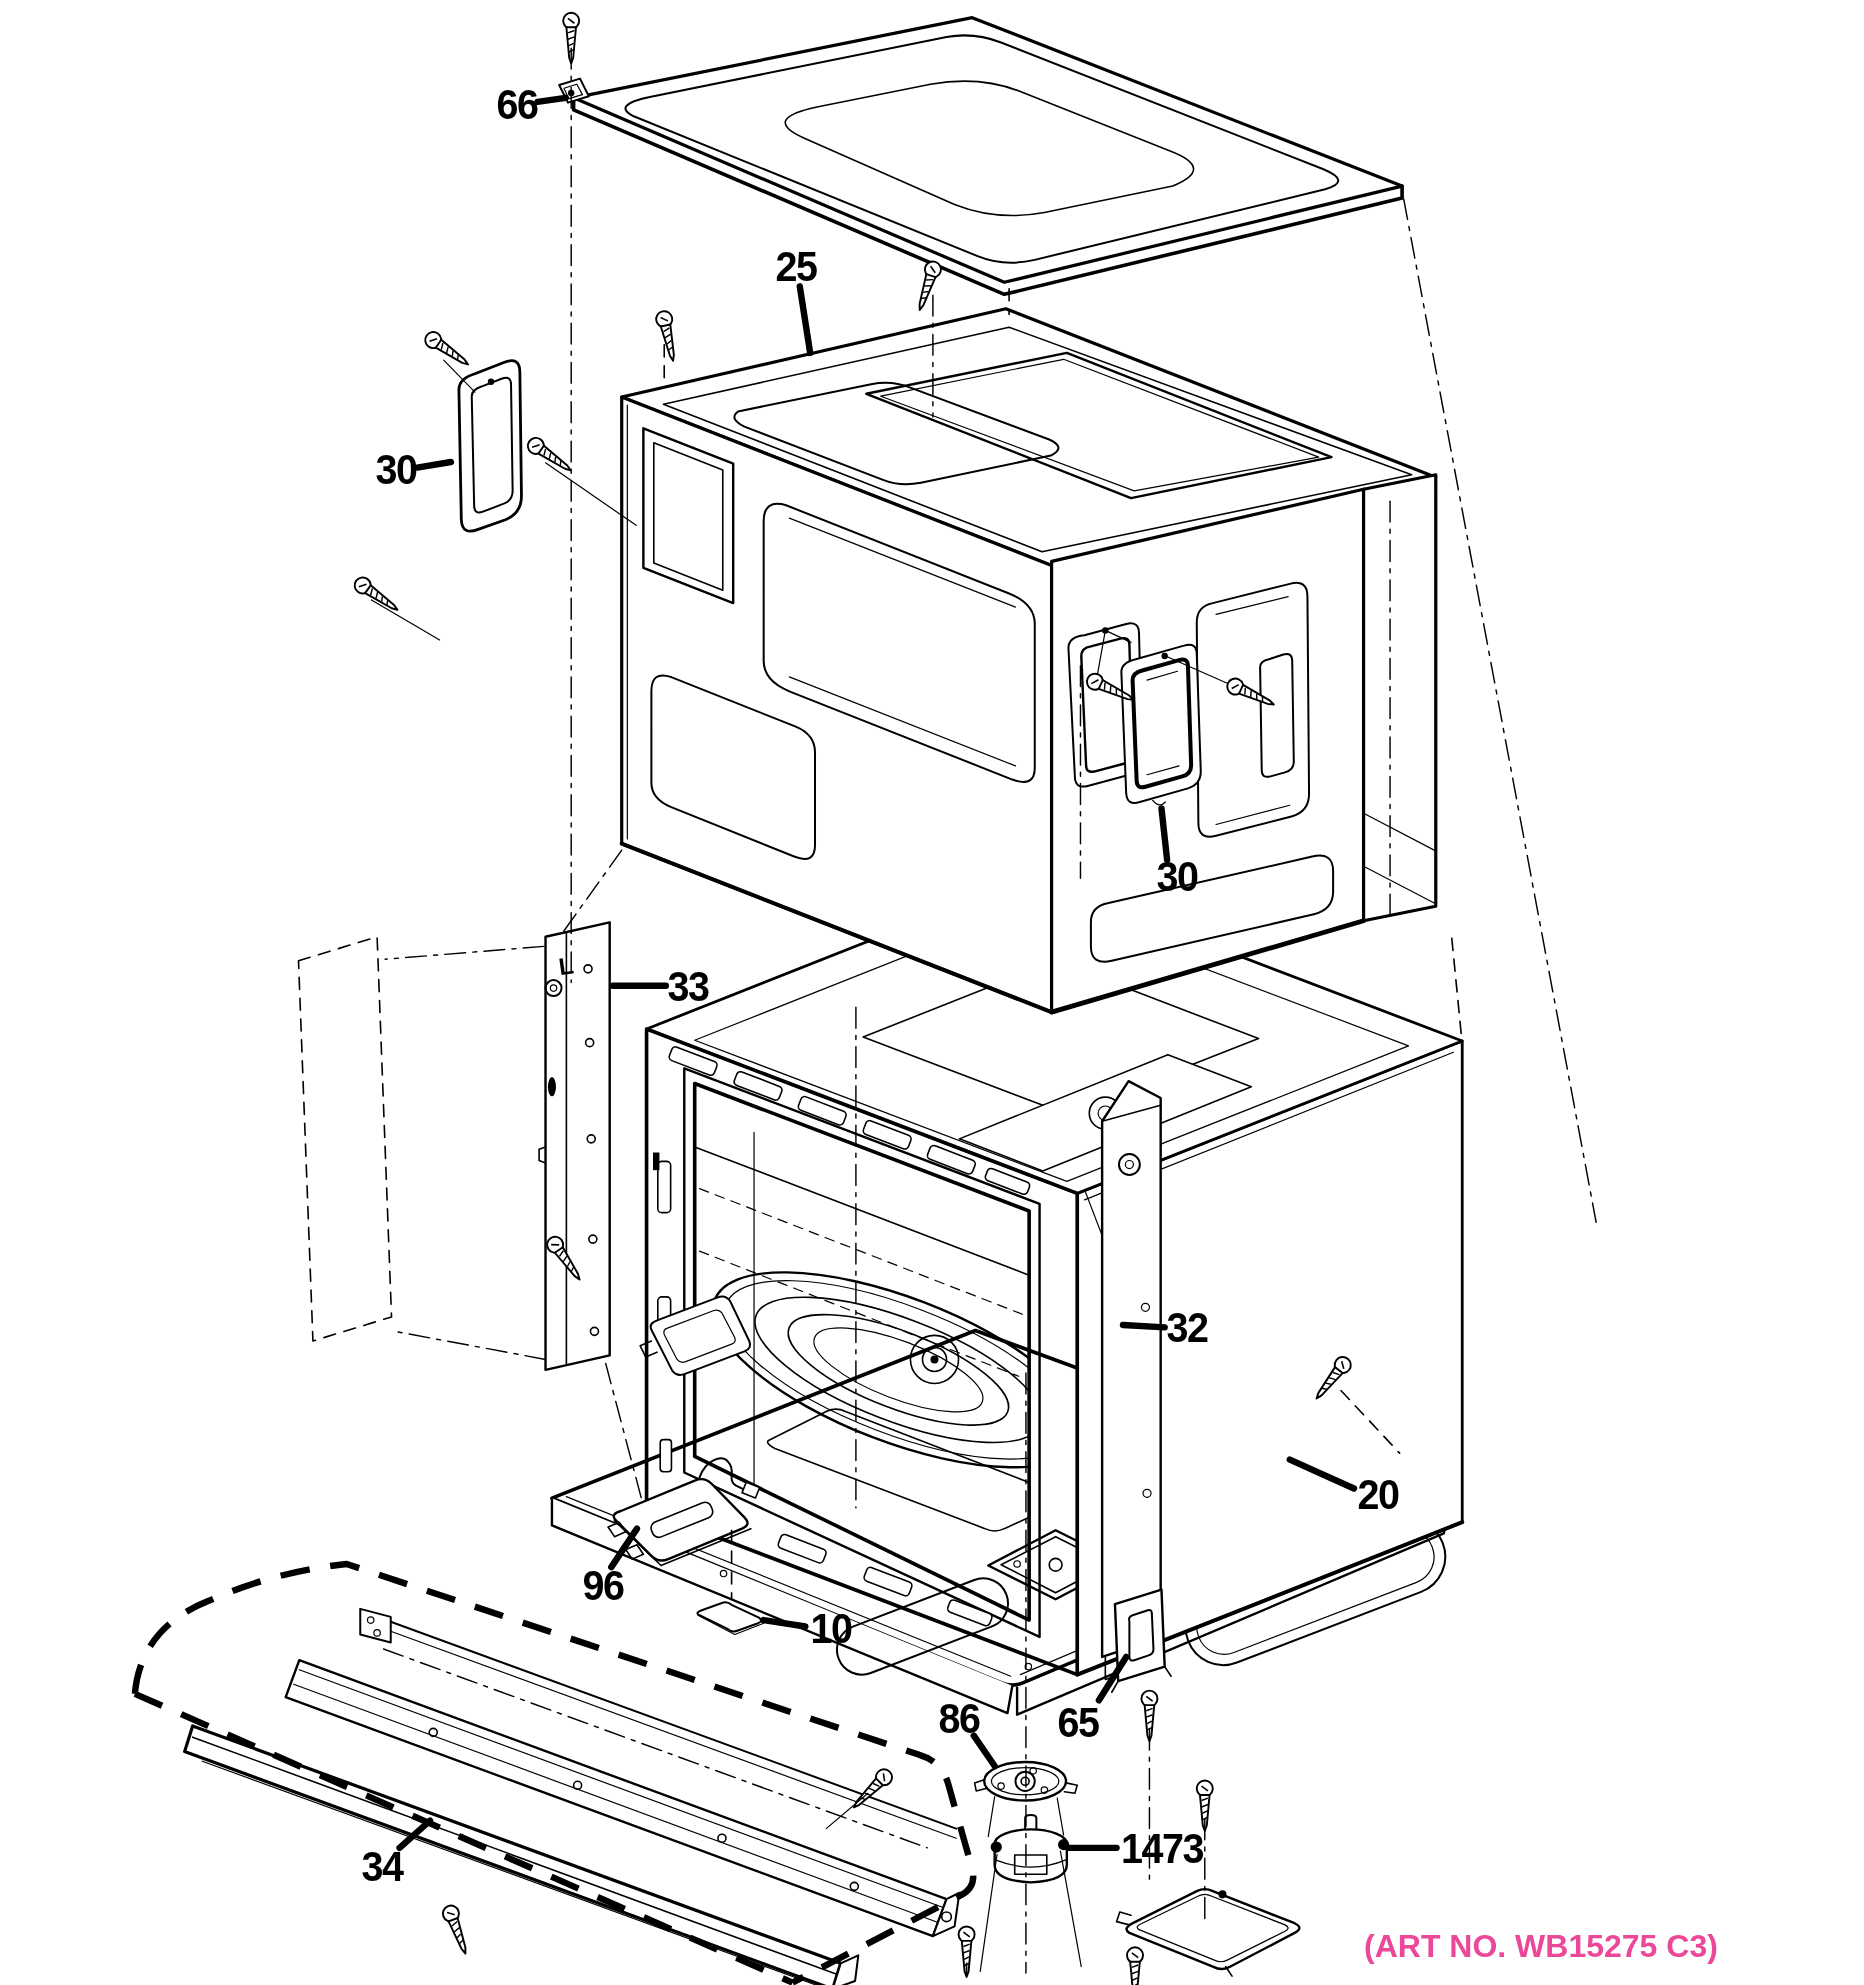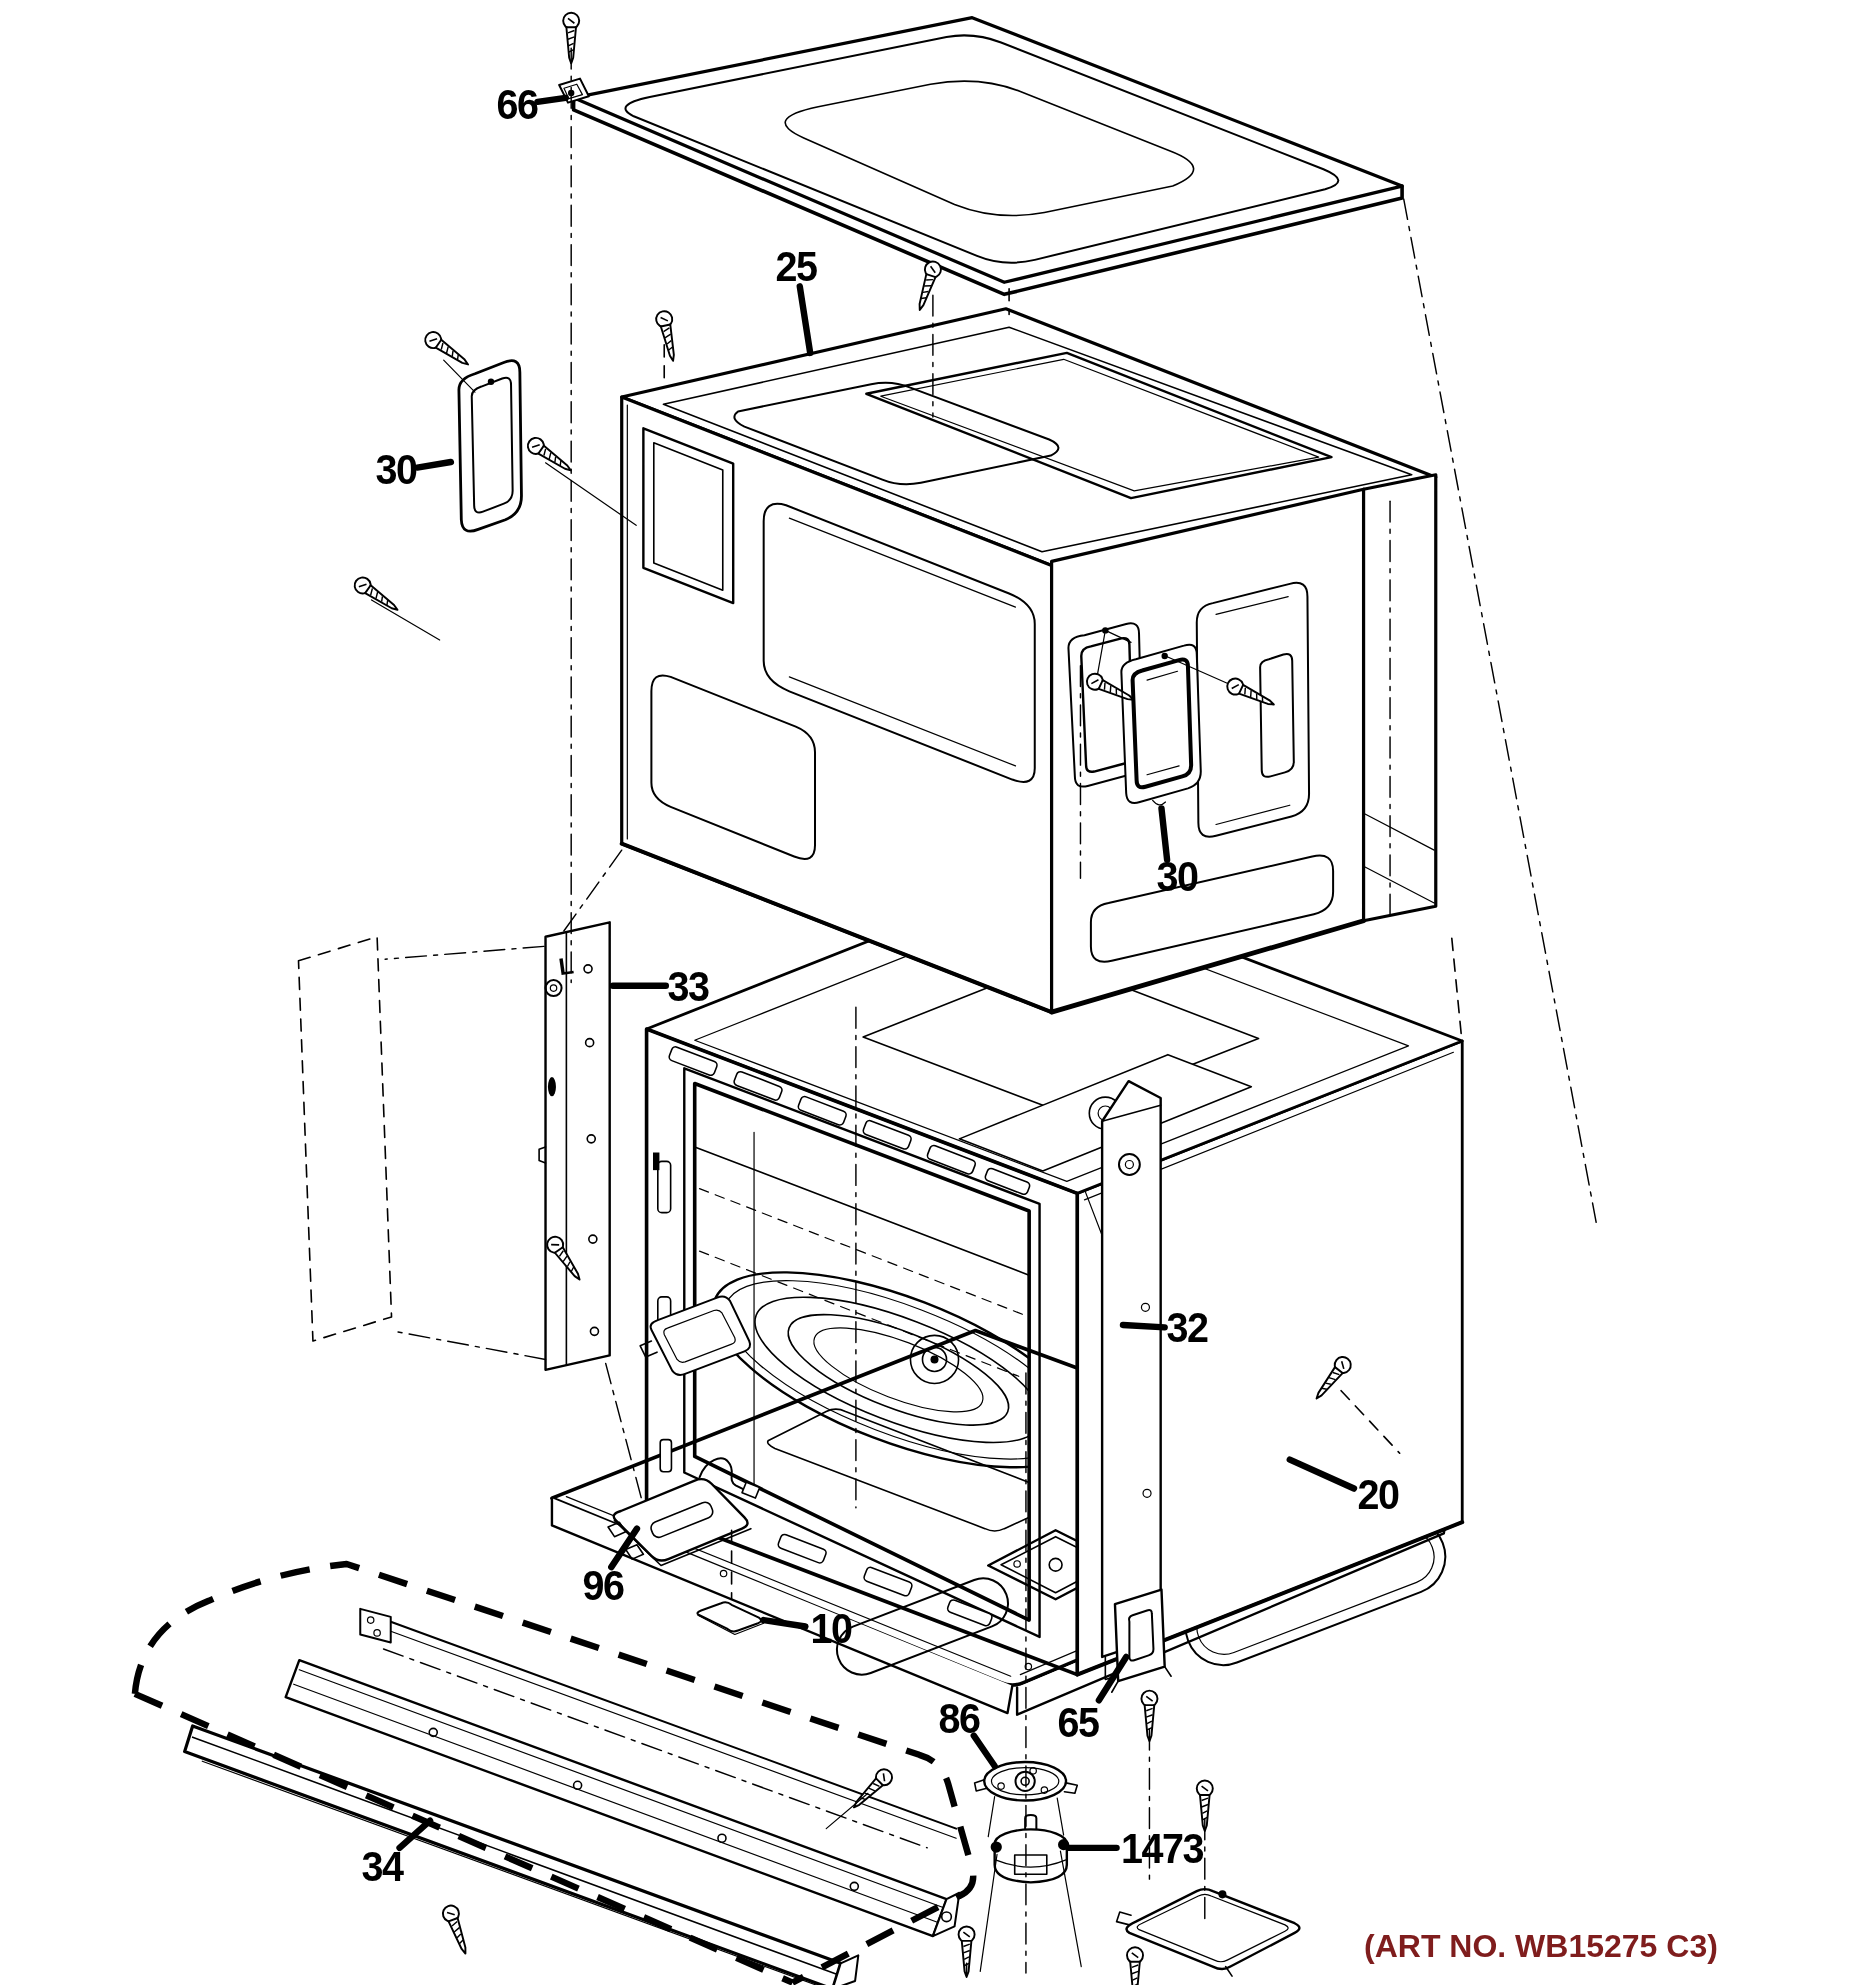--- a/index.html
+++ b/index.html
@@ -1,20 +1,20 @@
 <!DOCTYPE html>
 <html style="font-size:13px"><head>
 <meta charset="utf-8">
 <style>
   html,body{margin:0;padding:0;background:#fff;width:1865px;height:1985px;overflow:hidden}
   #stage{position:relative;width:1865px;height:1985px;background:#fff;font-family:"Liberation Sans",sans-serif}
   #art{position:absolute;left:0;top:0}
   .callout{position:absolute;transform:translate(-50%,-50%) scaleX(.94);font:700 42px "Liberation Sans",sans-serif;
            letter-spacing:-1.6px;color:#000;white-space:nowrap;line-height:1}
-  .artno{position:absolute;font:700 32px "Liberation Sans",sans-serif;color:#7f1d1d;white-space:nowrap;letter-spacing:0}
+  .artno{position:absolute;font:700 32px "Liberation Sans",sans-serif;color:#ec4899;white-space:nowrap;letter-spacing:0}
   .o{stroke:#000;fill:none;stroke-linejoin:round;stroke-linecap:round}.w15{stroke-width:1.5}.w2{stroke-width:2}.w25{stroke-width:2.5}.w3{stroke-width:3}
   .w35{stroke-width:3.5}.w4{stroke-width:4}.w45{stroke-width:4.5}.w5{stroke-width:5}.w6{stroke-width:6}
   .fw{fill:#fff}.fb{fill:#000;stroke:none}
   .dd{stroke-dasharray:26 9 5 9;stroke-width:1.8}
   .dsh{stroke-dasharray:15 11;stroke-width:2}
   .hd{stroke-dasharray:37 26;stroke-width:8;stroke-linecap:butt}
   .ld{stroke:#000;stroke-width:8;stroke-linecap:round}
 </style>
 </head>
 <body>

